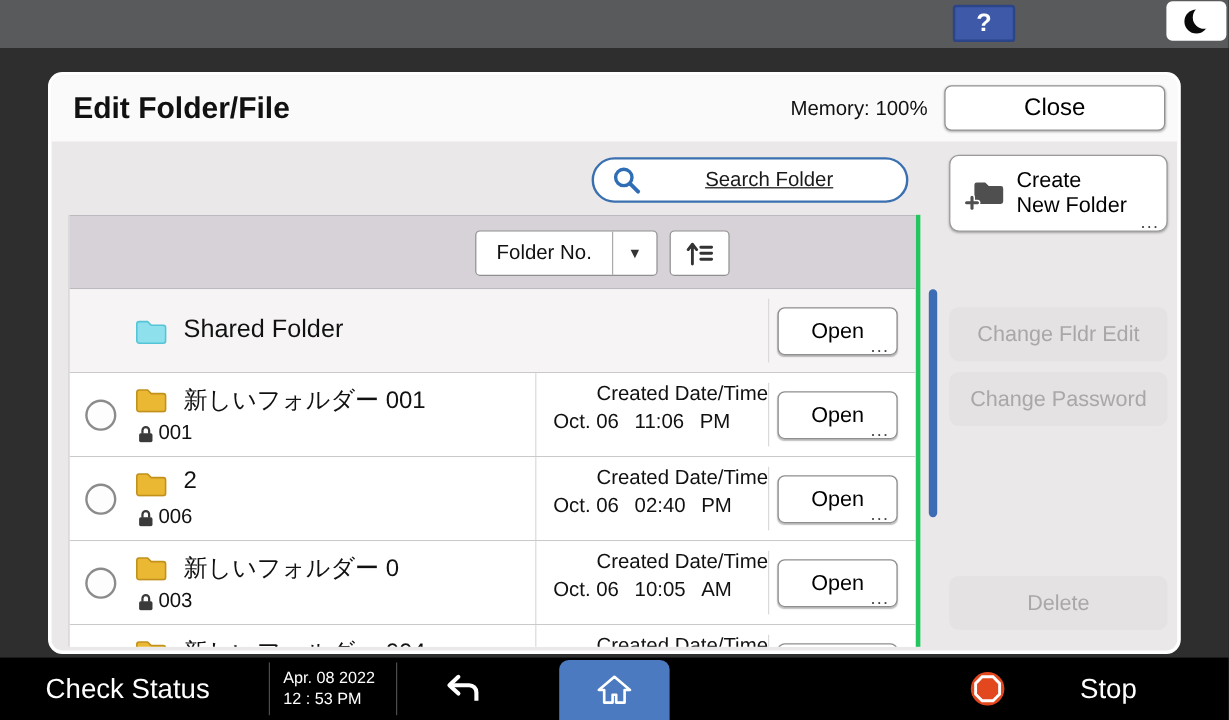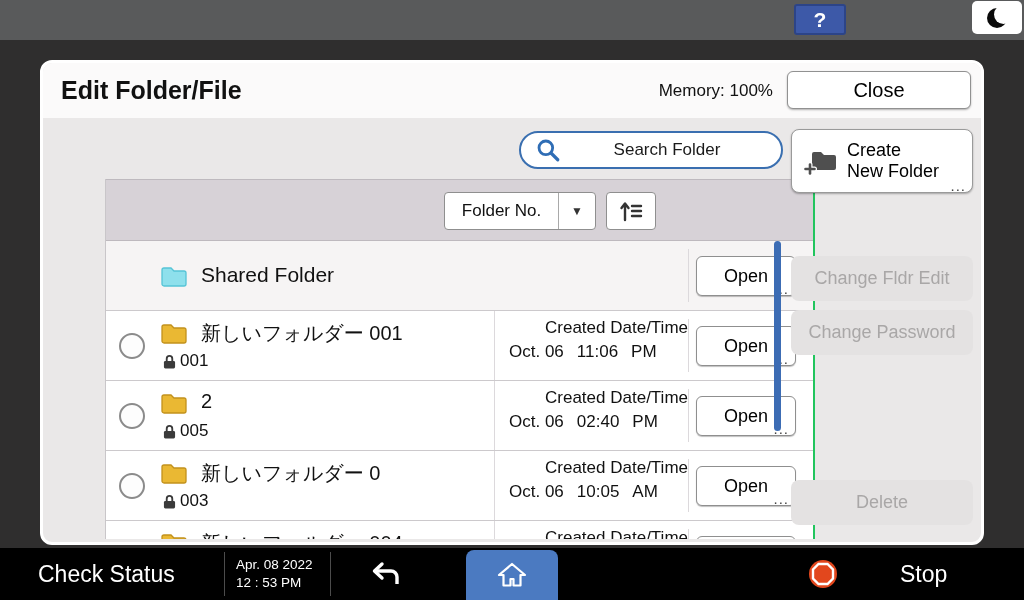--- a/index.html
+++ b/index.html
@@ -20,28 +20,28 @@
   
   .panel{position:absolute;left:40px;top:60px;width:944px;height:485px;background:#eae8e8;
          border:3px solid #fff;border-radius:12px;box-sizing:border-box;}
   .panel-header{position:absolute;left:0;top:0;right:0;height:55px;background:#fbfafa;border-radius:9px 9px 0 0;}
   .panel-title{position:absolute;left:18px;top:0;line-height:55px;font-size:25px;font-weight:bold;}
   .memory{position:absolute;right:208px;top:0;line-height:55px;font-size:17px;}
   .close-btn{position:absolute;right:10px;top:8px;width:184px;height:38px;background:#fff;
              border:1px solid #919191;border-radius:6px;font-size:20px;box-shadow:0 1px 2px rgba(0,0,0,.3);}
 
   
-  .search-pill{position:absolute;left:476px;top:68px;width:264px;height:38px;background:#fff;
+  .search-pill{position:absolute;left:450px;top:68px;width:264px;height:38px;background:#fff;
                border:2px solid #3a6fb0;border-radius:20px;display:flex;align-items:center;
-               padding:0 14px;box-sizing:border-box;gap:6px;}
+               padding:0 14px;box-sizing:border-box;gap:6px;text-decoration:underline;}
   .search-text{flex:1;text-align:center;font-size:17px;color:#1a1a1a;}
 
   
   .list{position:absolute;left:14px;top:116px;width:710px;height:360px;background:#fff;overflow:hidden;
-        border-left:1px solid #c9c6c9;border-right:2px solid #22c55e;box-sizing:border-box;margin-left:48px;}
+        border-left:1px solid #c9c6c9;border-right:4px solid #22c55e;box-sizing:border-box;}
   .list-header{height:62px;background:#d7d2d7;border:1px solid #beb9be;border-left:none;border-right:none;
                box-sizing:border-box;position:relative;}
   .dropdown{position:absolute;left:338px;top:12px;width:152px;height:38px;background:#fff;
             border:1px solid #8f8f8f;border-radius:4px;display:flex;align-items:stretch;box-sizing:border-box;}
   .dropdown-label{flex:1;text-align:center;font-size:17px;line-height:36px;}
   .dropdown-arrow{width:36px;border-left:1px solid #a9a9a9;display:flex;align-items:center;
                   justify-content:center;font-size:12px;color:#333;}
   .sort-btn{position:absolute;left:500px;top:12px;width:50px;height:38px;background:#fff;
             border:1px solid #8f8f8f;border-radius:4px;display:flex;align-items:center;justify-content:center;}
 
@@ -169,21 +169,21 @@
         <button class="radio"></button>
         <svg class="folder-ic" width="28" height="22" viewBox="0 0 28 22">
           <path d="M2 5 a2 2 0 0 1 2 -2 h7 l3 3 h10 a2 2 0 0 1 2 2 v11 a2 2 0 0 1 -2 2 H4 a2 2 0 0 1 -2 -2 z" fill="#eab833" stroke="#c2911c" stroke-width="1.3"></path>
         </svg>
         <span class="row-name">2</span>
         <span class="row-sub">
           <svg width="13" height="15" viewBox="0 0 14 16">
             <path d="M4 8 V5 a3 3 0 0 1 6 0 v3" fill="none" stroke="#3a3a3a" stroke-width="2"></path>
             <rect x="1" y="7.5" width="12" height="8" rx="1.5" fill="#3a3a3a"></rect>
           </svg>
-          <span>005</span>
+          <span>006</span>
         </span>
         <div class="date-col">
           <div>Created Date/Time</div>
           <div class="date-line2">
             <span>Oct. 06</span>
             <span>02:40</span>
             <span>PM</span>
           </div>
         </div>
         <span class="sep2"></span>

